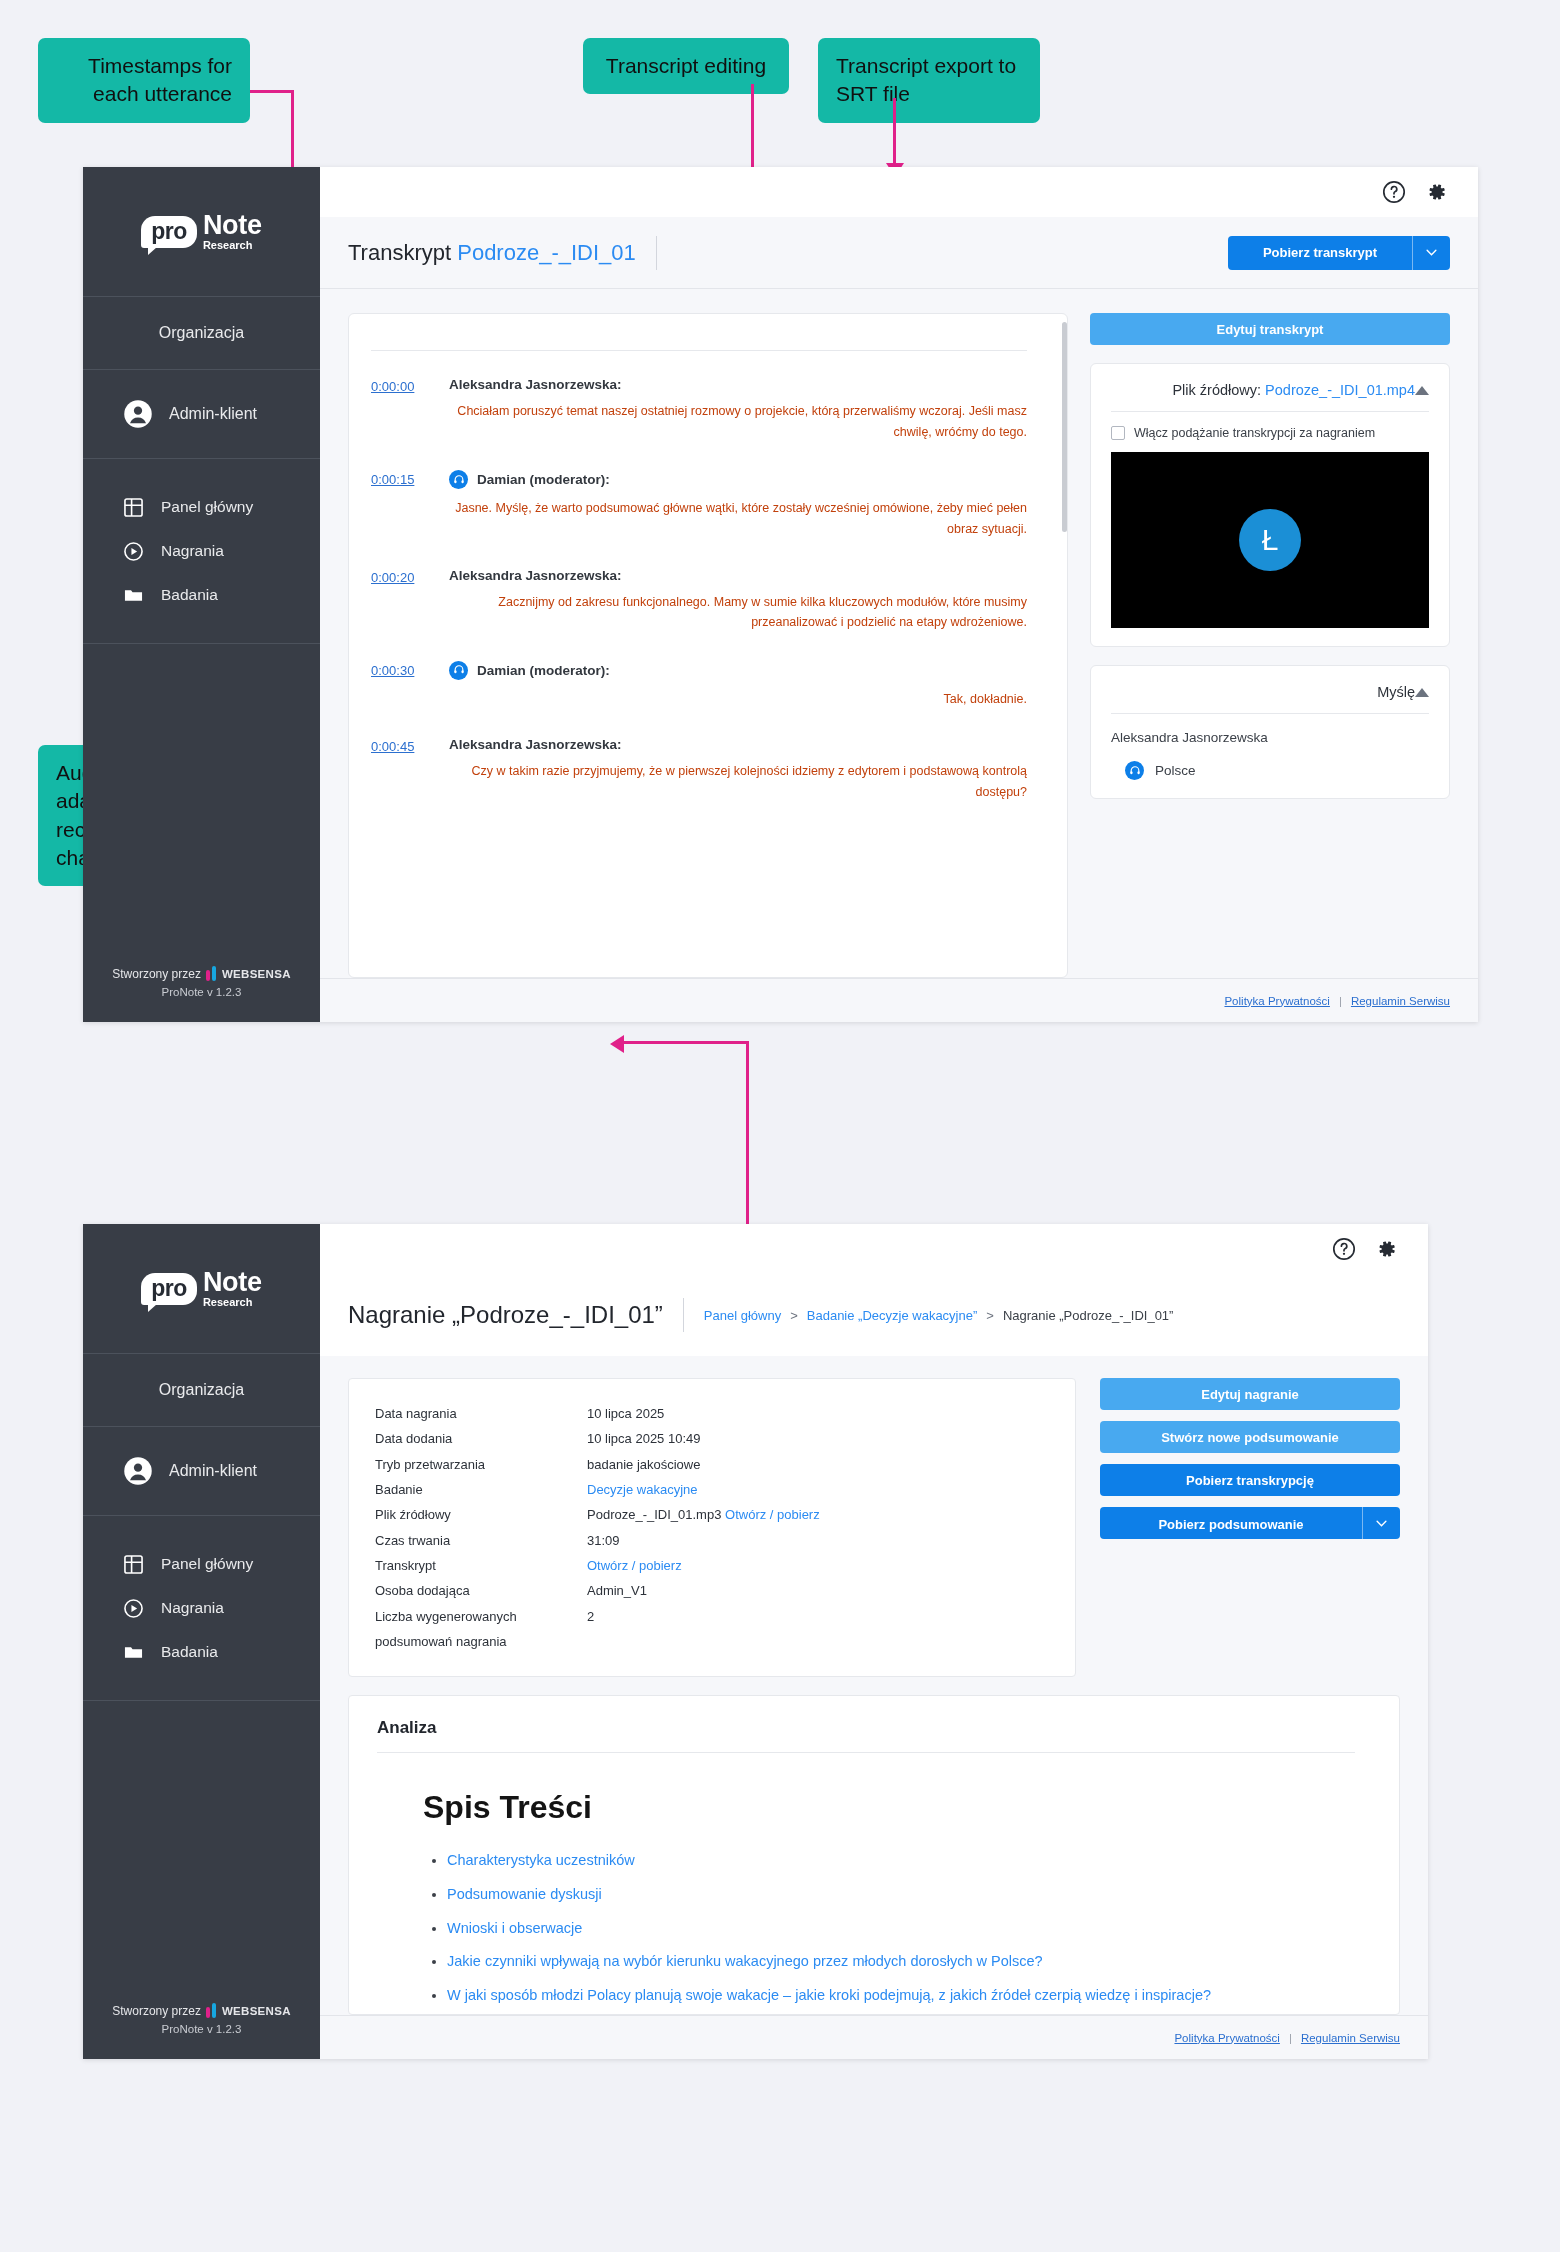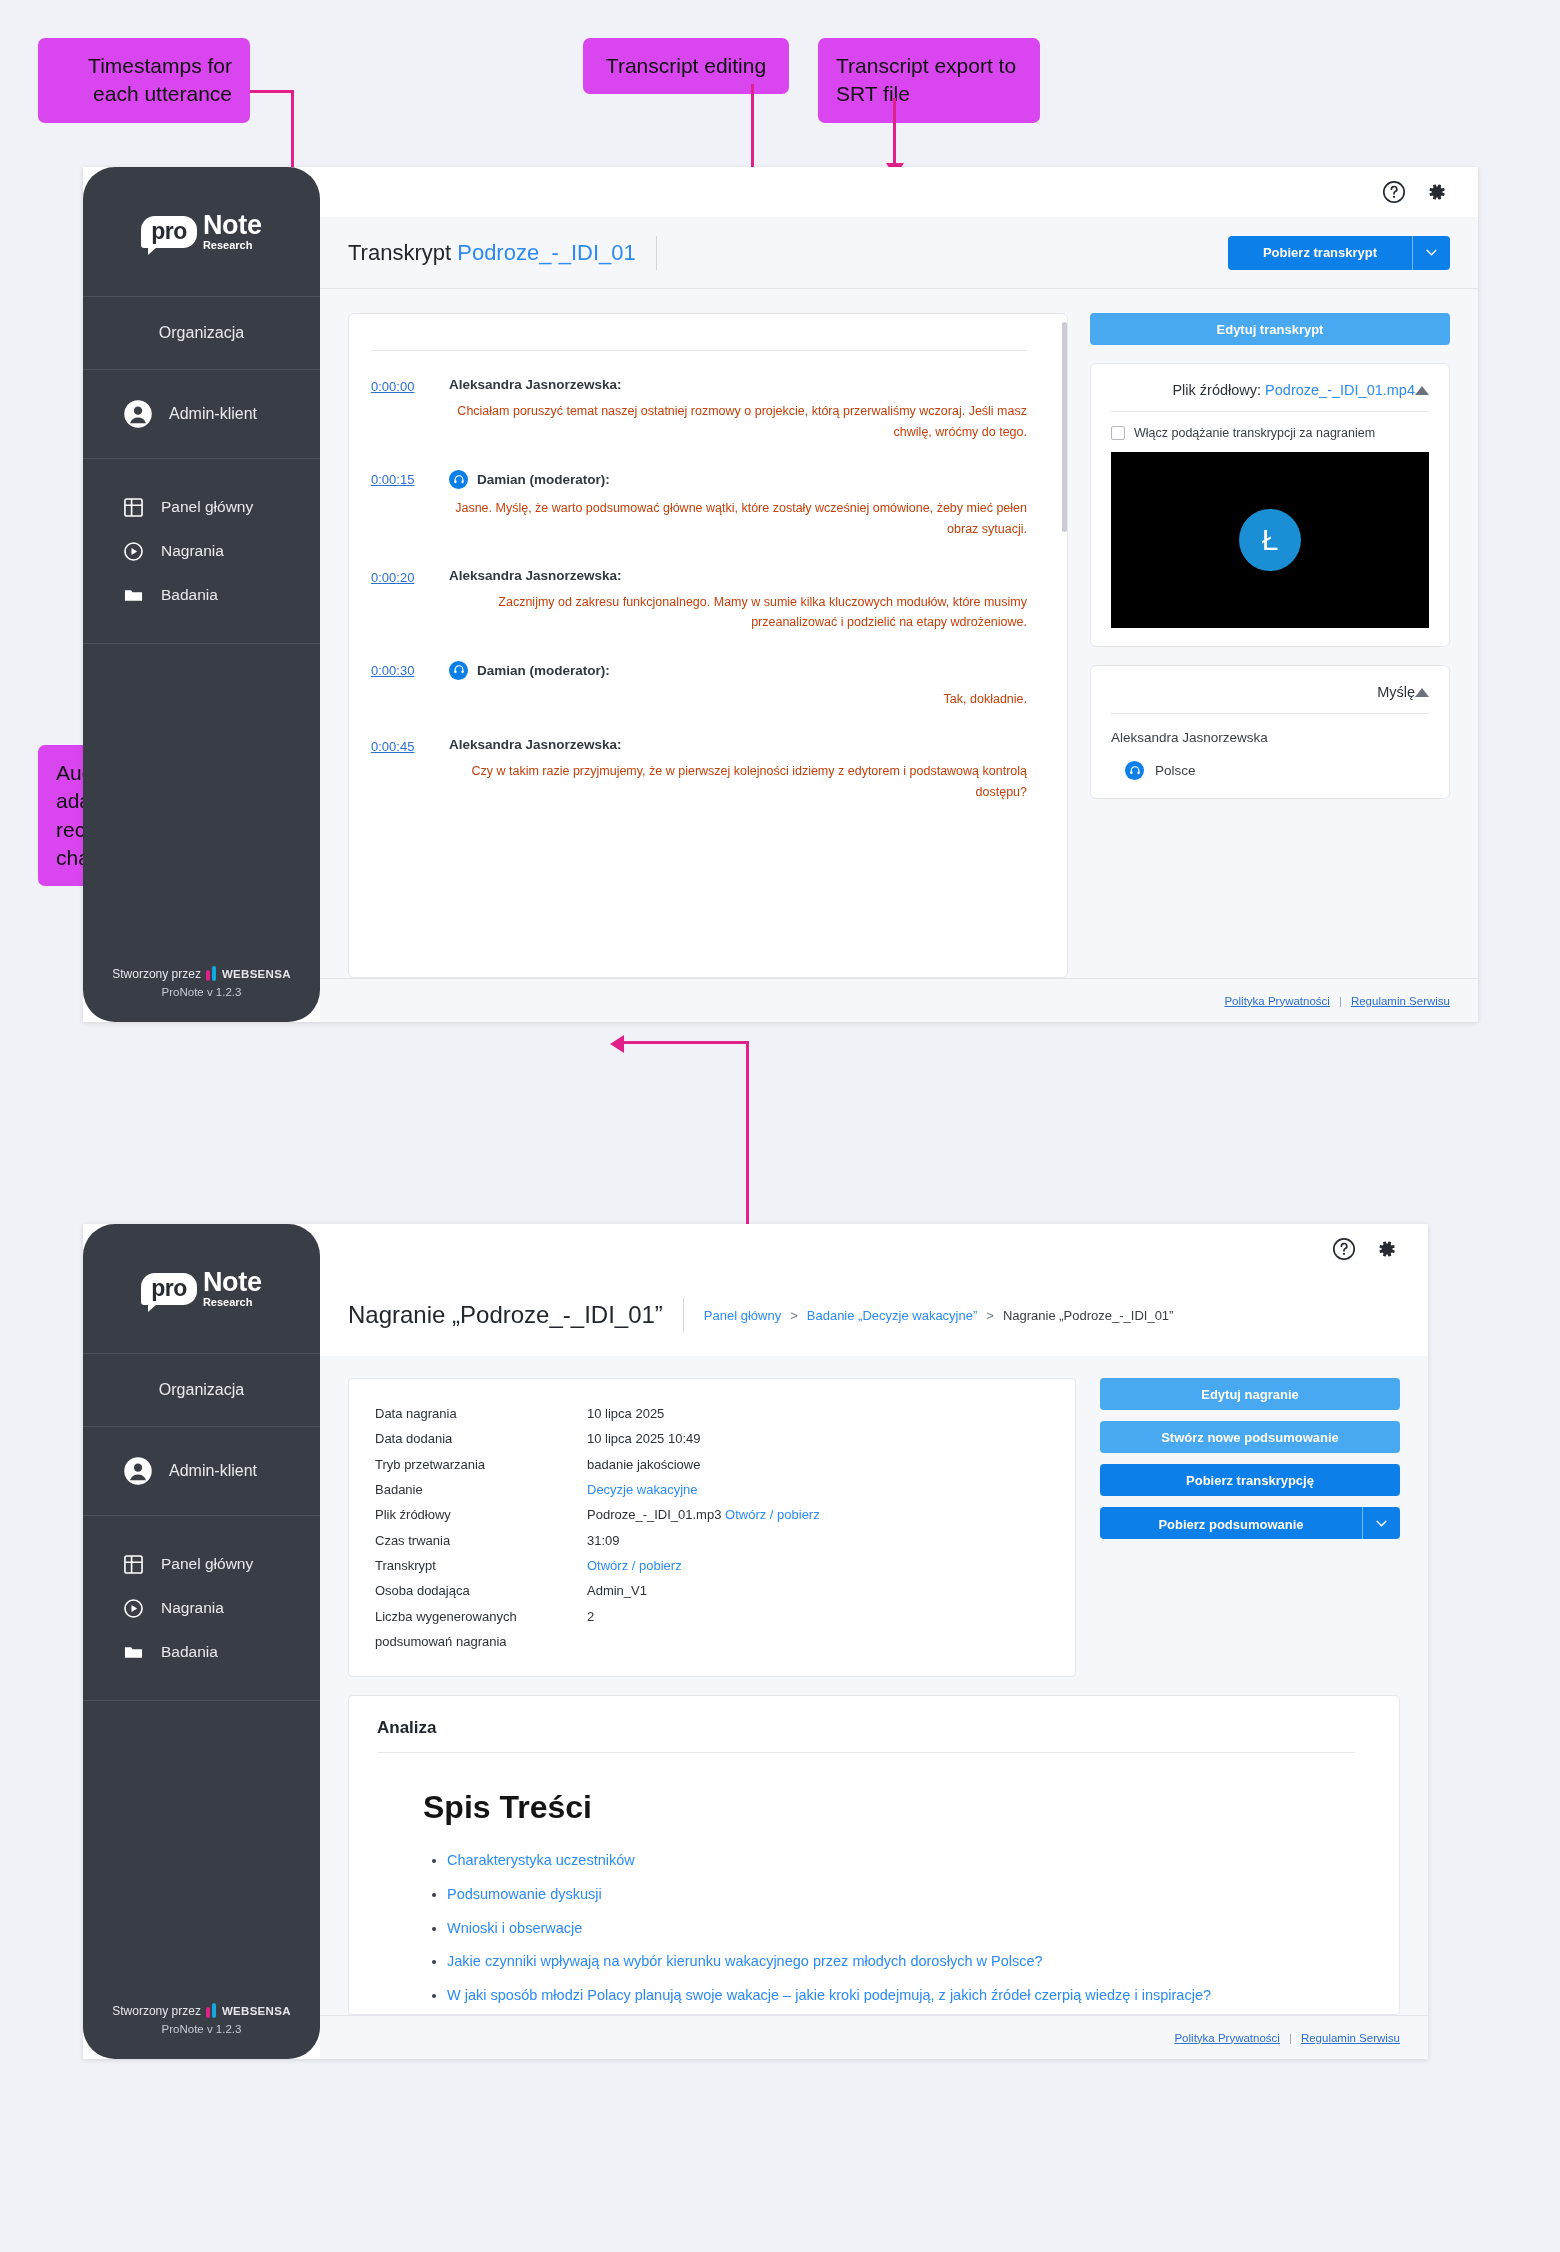--- a/index.html
+++ b/index.html
@@ -7,21 +7,21 @@
     width: 1560px; height: 2252px;
     background: #f1f2f7;
     font-family: "Liberation Sans", sans-serif;
     position: relative;
     overflow: hidden;
   }
 
   
   .callout {
     position: absolute;
-    background: #d946ef;
+    background: #14b8a6;
     border-radius: 7px;
     padding: 14px 18px;
     font-size: 21px;
     line-height: 1.35;
     color: #101010;
     font-family: "Liberation Sans", sans-serif;
   }
   .cline { position: absolute; background: #e0218a; }
   .cline.v { width: 3px; }
   .cline.h { height: 3px; }
@@ -37,21 +37,21 @@
     box-shadow: 0 1px 5px rgba(0,0,0,.12);
     display: flex;
     overflow: hidden;
   }
   #window-transcript { left: 83px; top: 167px; width: 1395px; height: 855px; }
   #window-recording  { left: 83px; top: 1224px; width: 1345px; height: 835px; }
 
   
   .sidebar {
     width: 237px; background: #383d46; color: #fff;
-    display: flex; flex-direction: column; flex: none; border-radius: 32px;
+    display: flex; flex-direction: column; flex: none;
   }
   .logo-box { height: 130px; display: flex; align-items: center; justify-content: center; border-bottom: 1px solid #4c525c; }
   .logo { display: flex; align-items: center; gap: 6px; }
   .logo-pro {
     background: #fff; color: #262b33; font-weight: bold; font-size: 23px;
     padding: 2px 10px 3px 10px; border-radius: 14px 14px 14px 3px;
     letter-spacing: -.5px; position: relative;
   }
   .logo-pro::after {
     content: ""; position: absolute; left: 7px; bottom: -7px;

